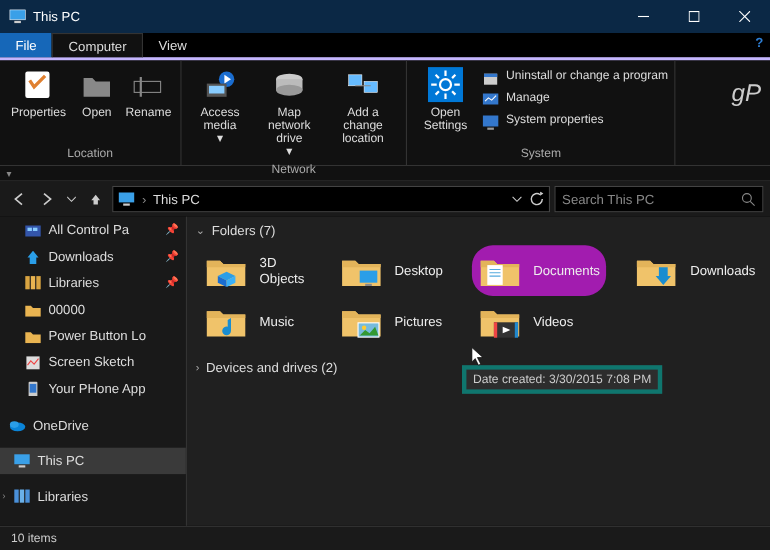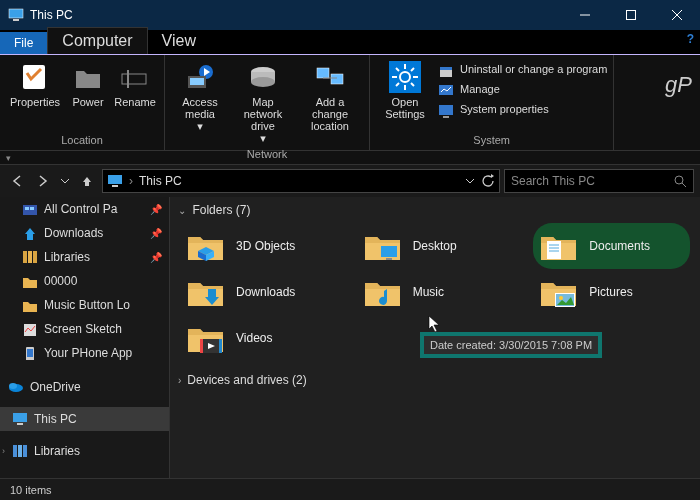--- a/index.html
+++ b/index.html
@@ -1,23 +1,23 @@
 <!DOCTYPE html>
 <html><head>
 <meta charset="utf-8">
 <style>
   * { box-sizing: border-box; margin: 0; padding: 0; }
   body { font-family: "Segoe UI", Arial, sans-serif; font-size: 12px; background: #000; color: #fff; width: 700px; height: 500px; overflow: hidden; }
   .titlebar { height: 30px; background: #0b2845; display: flex; align-items: center; padding: 0 0 0 8px; }
   .titlebar .icon { width: 16px; height: 16px; margin-right: 6px; display: flex; align-items: center; justify-content: center; }
   .titlebar .title { flex: 1; font-size: 12px; }
   .winbtn { width: 46px; height: 30px; display: flex; align-items: center; justify-content: center; color: #fff; }
-  .tabbar { height: 25px; background: #000; display: flex; align-items: flex-end; border-bottom: 1px solid #c4b5fd; position: relative; }
+  .tabbar { height: 25px; background: #000; display: flex; border-bottom: 3px solid #c4b5fd; position: relative; }
   .filetab { background: #1667b8; color: #fff; padding: 4px 14px; font-size: 12px; }
-  .tab { padding: 4px 14px; color: #ddd; font-size: 16px; }
+  .tab { padding: 4px 14px; color: #ddd; font-size: 12px; }
   .tab.active { background: #111; border: 1px solid #333; border-bottom: none; }
   .help { position: absolute; right: 6px; top: 2px; color: #2d7dd2; font-weight: bold; }
   .ribbon { background: #111; display: flex; height: 96px; border-bottom: 1px solid #333; position: relative; }
   .group { border-right: 1px solid #333; padding: 4px 6px 2px 6px; display: flex; flex-direction: column; }
   .group-body { display: flex; gap: 4px; flex: 1; align-items: flex-start; }
   .group-label { text-align: center; font-size: 11px; color: #aaa; padding: 2px 0; }
   .rbtn { display: flex; flex-direction: column; align-items: center; width: 58px; padding: 2px; font-size: 11px; color: #ddd; text-align: center; line-height: 1.1; }
   .rbtn .ico { width: 32px; height: 32px; margin-bottom: 3px; display: flex; align-items: center; justify-content: center; }
   .sysgroup .line { display: flex; align-items: flex-start; gap: 6px; font-size: 11px; color: #ddd; padding: 2px 0; }
   .sysgroup .sico { width: 16px; height: 16px; display: flex; align-items: center; justify-content: center; }
@@ -30,23 +30,23 @@
   .refresh { margin-left: auto; display: flex; gap: 6px; align-items: center; color: #ccc; }
   .searchbox { width: 190px; height: 24px; background: #000; border: 1px solid #444; display: flex; align-items: center; padding: 0 6px; color: #888; justify-content: space-between; }
   .body { display: flex; height: calc(500px - 30px - 25px - 96px - 14px - 32px - 22px); }
   .nav { width: 170px; background: #191919; overflow: hidden; border-right: 1px solid #333; }
   .navitem { display: flex; align-items: center; gap: 6px; padding: 4px 6px 4px 22px; color: #ddd; position: relative; }
   .navitem.sel { background: #3a3a3a; }
   .navitem .pin { position: absolute; right: 6px; color: #888; font-size: 10px; }
   .navitem .nico { width: 16px; height: 16px; display: flex; align-items: center; justify-content: center; }
   .content { flex: 1; background: #202020; position: relative; overflow: hidden; }
   .sect-head { display: flex; align-items: center; gap: 6px; padding: 6px 8px; color: #ddd; font-size: 12px; }
-  .folders { display: grid; grid-template-columns: 1fr 1fr 1fr; gap: 0 20px; padding: 0 10px; }
+  .folders { display: grid; grid-template-columns: 1fr 1fr 1fr 1fr; gap: 0 20px; padding: 0 10px; }
   .fitem { display: flex; align-items: center; gap: 10px; padding: 6px; color: #eee; position: relative; }
-  .fitem.sel { background: #14532d; border-radius: 19px; }
+  .fitem.sel { background: #a21caf; border-radius: 19px; }
   .fico { width: 40px; height: 34px; position: relative; }
   .tooltip { position: absolute; background: #2d2d2d; border: 4px solid #0f766e; padding: 3px 6px; font-size: 11px; color: #ccc; left: 250px; top: 135px; z-index: 5; }
   .cursor { position: absolute; left: 258px; top: 118px; z-index: 6; color: #fff; font-size: 16px; }
   .status { height: 22px; background: #1a1a1a; border-top: 1px solid #333; display: flex; align-items: center; padding: 0 10px; color: #ccc; font-size: 11px; }
   svg { display: block; }
 </style>
 </head>
 <body>
 
 <div class="titlebar">
@@ -93,21 +93,21 @@
             </svg>
           </span>
         <span>Properties</span>
       </div>
       <div class="rbtn" style="width:40px">
         <span class="ico">
             <svg width="30" height="28">
               <path d="M3 8 h8 l3 3 h13 v14 h-24 z" fill="#888"></path>
             </svg>
           </span>
-        <span>Power</span>
+        <span>Open</span>
       </div>
       <div class="rbtn" style="width:46px">
         <span class="ico">
             <svg width="30" height="26">
               <rect x="2" y="10" width="24" height="10" fill="none" stroke="#888"></rect>
               <line x1="8" y1="6" x2="8" y2="24" stroke="#888" stroke-width="2"></line>
             </svg>
           </span>
         <span>Rename</span>
       </div>
@@ -312,21 +312,21 @@
             </svg>
           </span>
           <span>00000</span>
         </div>
         <div class="navitem">
           <span class="nico">
             <svg width="16" height="14">
               <path d="M1 4 h5 l2 2 h7 v8 h-14 z" fill="#e9b451"></path>
             </svg>
           </span>
-          <span>Music Button Lo</span>
+          <span>Power Button Lo</span>
         </div>
         <div class="navitem">
           <span class="nico">
             <svg width="16" height="14">
               <rect x="2" y="2" width="12" height="12" fill="#ddd"></rect>
               <path d="M3 10 L6 6 L9 9 L13 4" stroke="#e44" fill="none"></path>
             </svg>
           </span>
           <span>Screen Sketch</span>
         </div>

